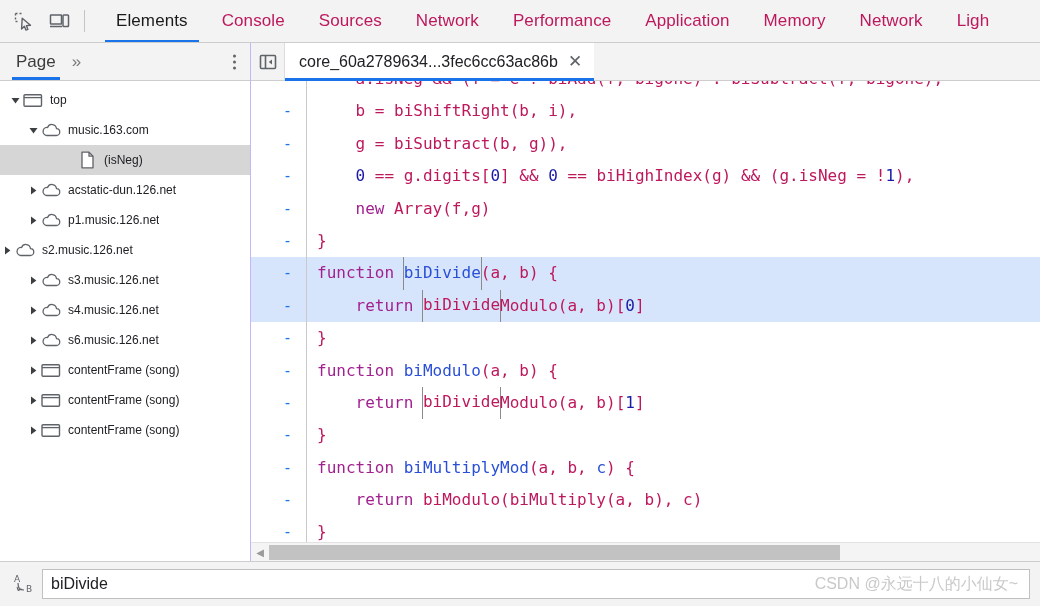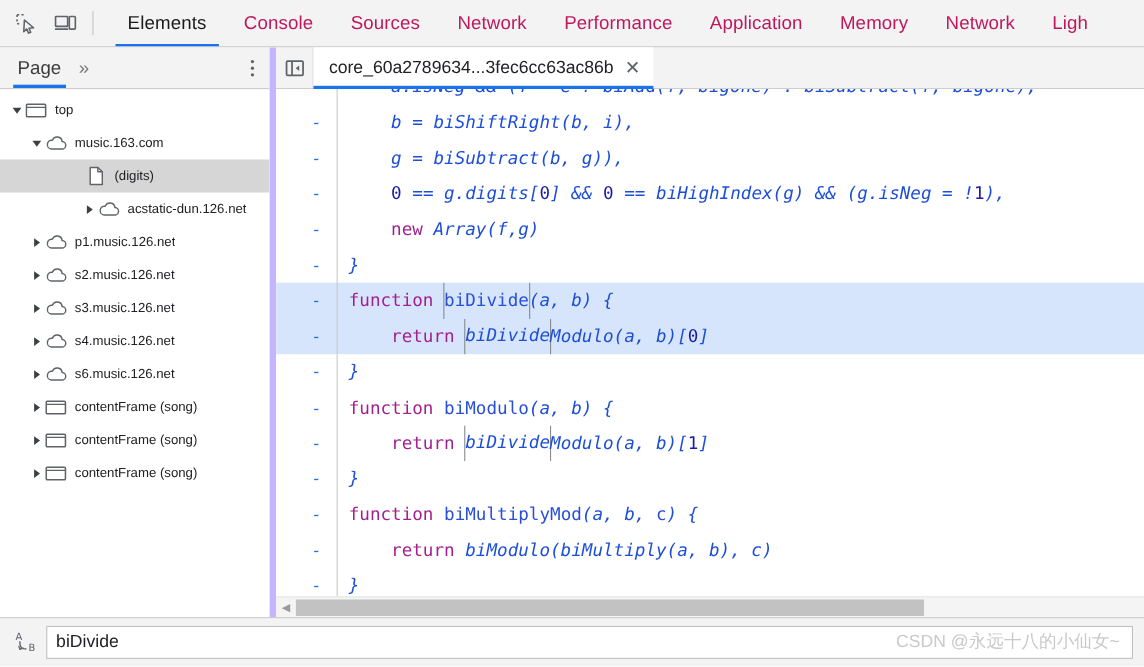--- a/index.html
+++ b/index.html
@@ -89,22 +89,22 @@
     display: flex;
     min-height: 0;
   }
 
   
   .sidebar {
     width: 251px;
     min-width: 251px;
     display: flex;
     flex-direction: column;
-    border-right: 6px solid #c4b5fd;
-    background: #e5e5e5;
+    border-right: 1px solid #c4b5fd;
+    background: #0c4a6e;
   }
   .sb-head {
     height: 38px;
     min-height: 38px;
     background: #f3f3f3;
     border-bottom: 1px solid #cdcdcd;
     display: flex;
     align-items: center;
     position: relative;
     padding-left: 12px;
@@ -279,21 +279,21 @@
     padding-left: 10px;
     flex: 1;
     overflow: hidden;
     display: flex;
     align-items: center;
     white-space: pre;
   }
   .kw  { color: #a21f8f; }   
   .num { color: #1a1aa6; }   
   .fn  { color: #2a4fd7; }   
-  .pl  { color: #1d4ed8; font-style: italic; }   
+  .pl  { color: #be185d; }   
   .srch {
     border: 1px solid #8a8a8a;
     border-radius: 2px;
     padding: 1px 0 2px 0;
     margin: 0 -1px;
     background: transparent;
   }
 
   
   .hscroll {
@@ -476,23 +476,23 @@
             <span class="lbl">music.163.com</span>
           </div>
           <div class="node selected" style="padding-left: 62px;">
             <span class="twisty"></span>
             <span class="ico">
               <svg width="15" height="18" viewBox="0 0 15 18">
                 <path d="M2 1.2 h7 l4 4 v11.6 h-11 z" fill="#ffffff" stroke="#5f6368" stroke-width="1.3" stroke-linejoin="round"></path>
                 <path d="M9 1.2 v4 h4" fill="none" stroke="#5f6368" stroke-width="1.3" stroke-linejoin="round"></path>
               </svg>
             </span>
-            <span class="lbl">(digits)</span>
-          </div>
-          <div class="node" style="padding-left: 26px; margin-left: 48px;">
+            <span class="lbl">(isNeg)</span>
+          </div>
+          <div class="node" style="padding-left: 26px;">
             <span class="twisty">
               <svg width="11" height="11" viewBox="0 0 11 11">
                 <path d="M3 1.5 L8.4 5.5 L3 9.5 Z" fill="#3c4043"></path>
               </svg>
             </span>
             <span class="ico">
               <svg width="19" height="15" viewBox="0 0 19 15">
                 <path d="M4.6 12.5 h9.6 a3.4 3.4 0 0 0 0.3 -6.8 a4.6 4.6 0 0 0 -8.9 -1.2 a3.3 3.3 0 0 0 -1 8z" fill="none" stroke="#5f6368" stroke-width="1.3" stroke-linejoin="round"></path>
               </svg>
             </span>
@@ -504,21 +504,21 @@
                 <path d="M3 1.5 L8.4 5.5 L3 9.5 Z" fill="#3c4043"></path>
               </svg>
             </span>
             <span class="ico">
               <svg width="19" height="15" viewBox="0 0 19 15">
                 <path d="M4.6 12.5 h9.6 a3.4 3.4 0 0 0 0.3 -6.8 a4.6 4.6 0 0 0 -8.9 -1.2 a3.3 3.3 0 0 0 -1 8z" fill="none" stroke="#5f6368" stroke-width="1.3" stroke-linejoin="round"></path>
               </svg>
             </span>
             <span class="lbl">p1.music.126.net</span>
           </div>
-          <div class="node" style="padding-left: 26px;">
+          <div class="node" style="">
             <span class="twisty">
               <svg width="11" height="11" viewBox="0 0 11 11">
                 <path d="M3 1.5 L8.4 5.5 L3 9.5 Z" fill="#3c4043"></path>
               </svg>
             </span>
             <span class="ico">
               <svg width="19" height="15" viewBox="0 0 19 15">
                 <path d="M4.6 12.5 h9.6 a3.4 3.4 0 0 0 0.3 -6.8 a4.6 4.6 0 0 0 -8.9 -1.2 a3.3 3.3 0 0 0 -1 8z" fill="none" stroke="#5f6368" stroke-width="1.3" stroke-linejoin="round"></path>
               </svg>
             </span>

